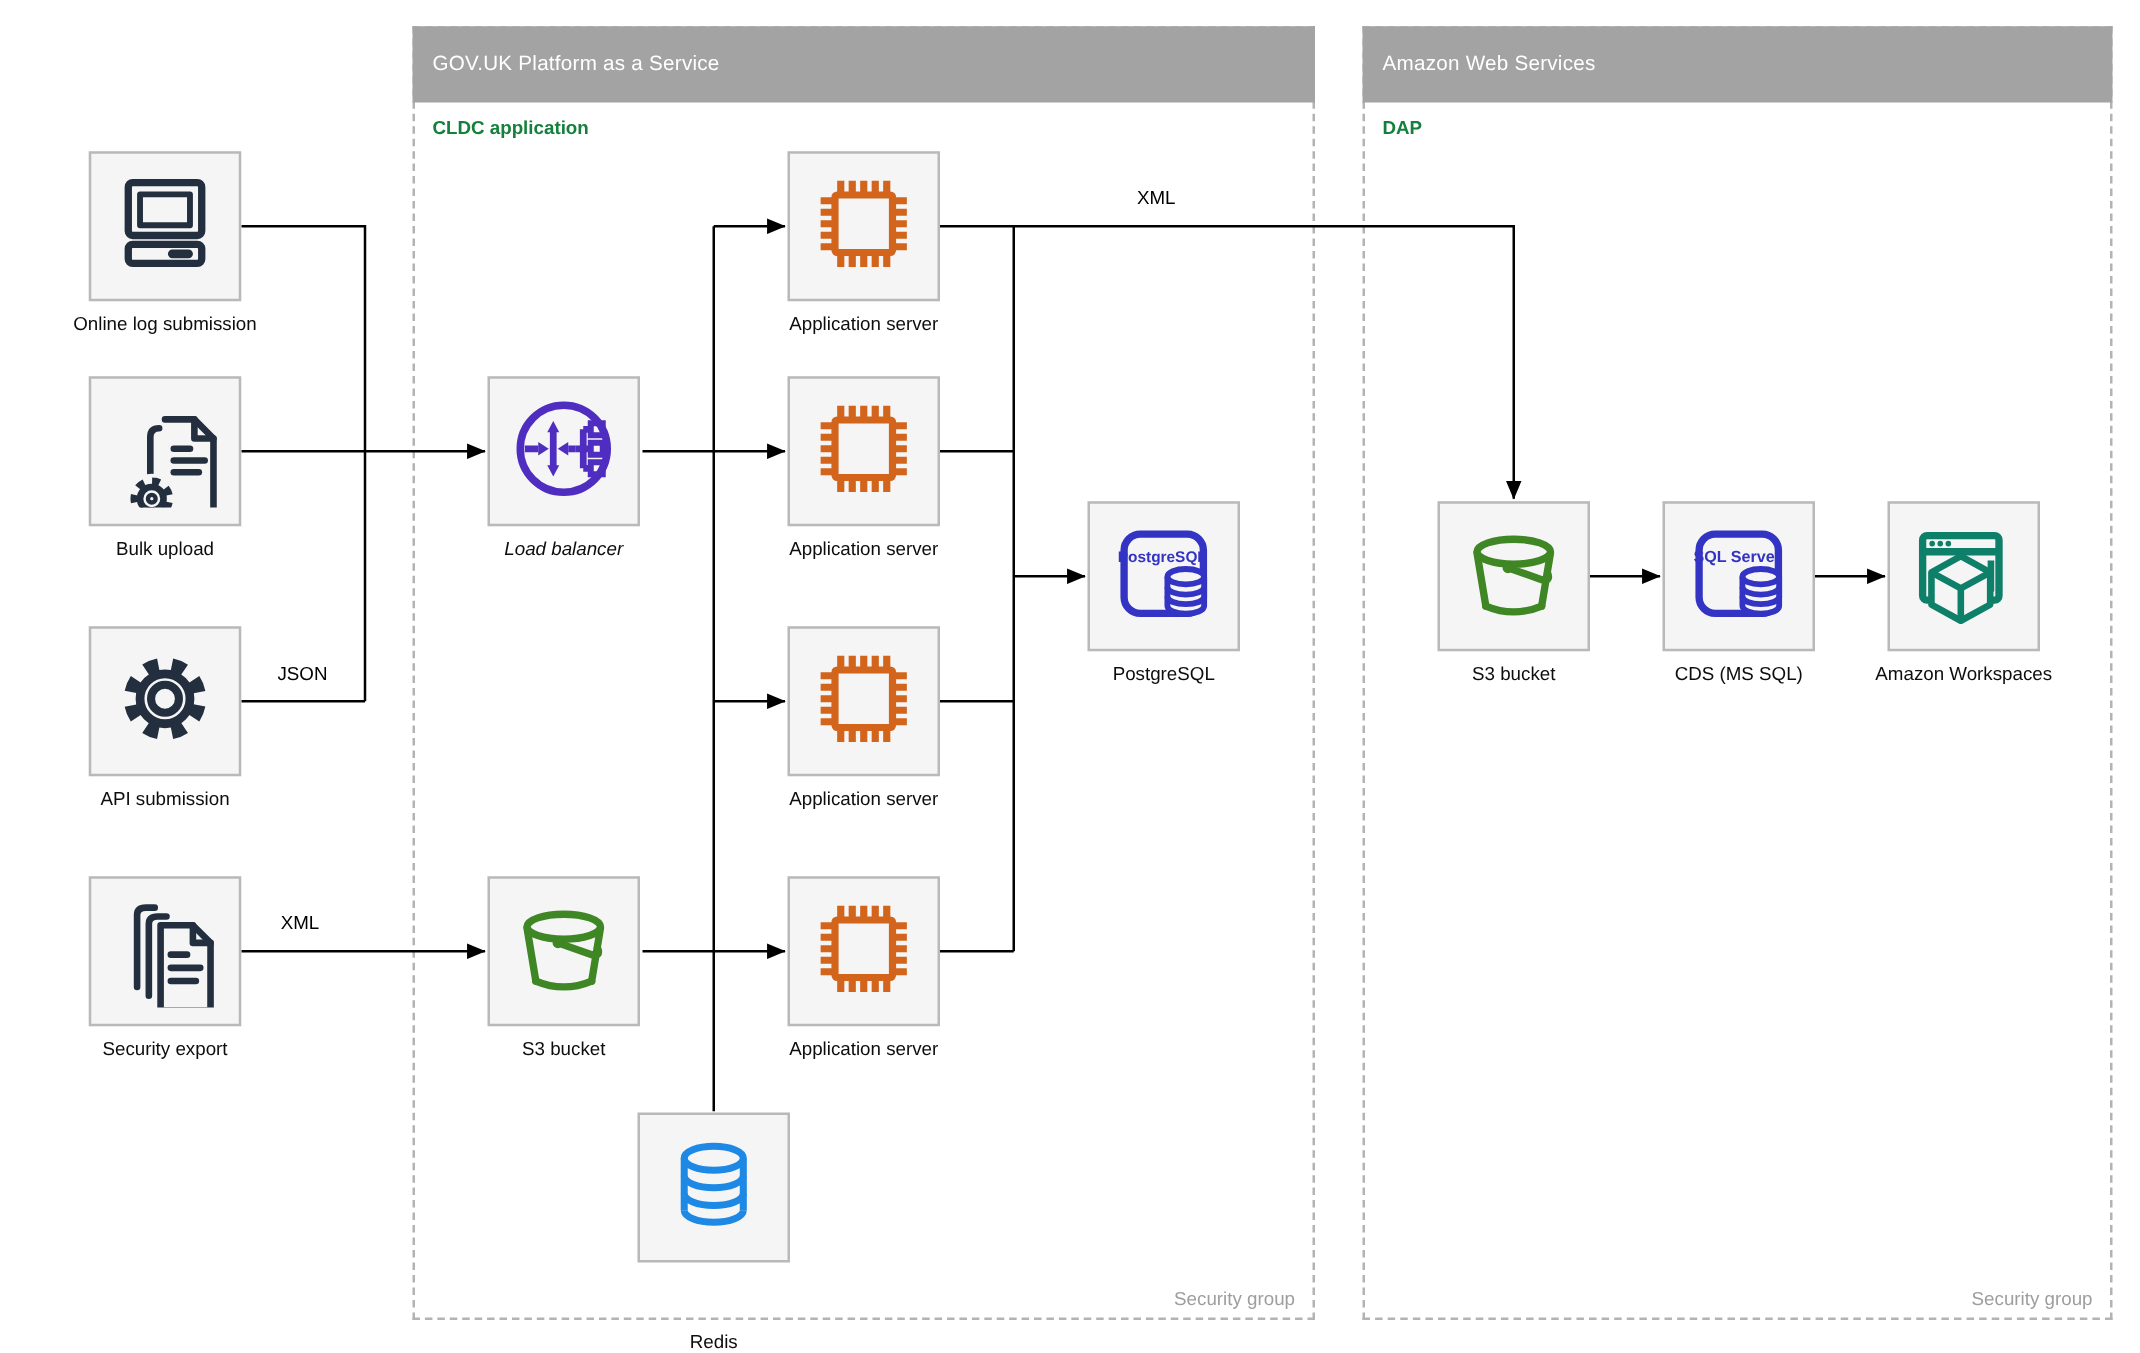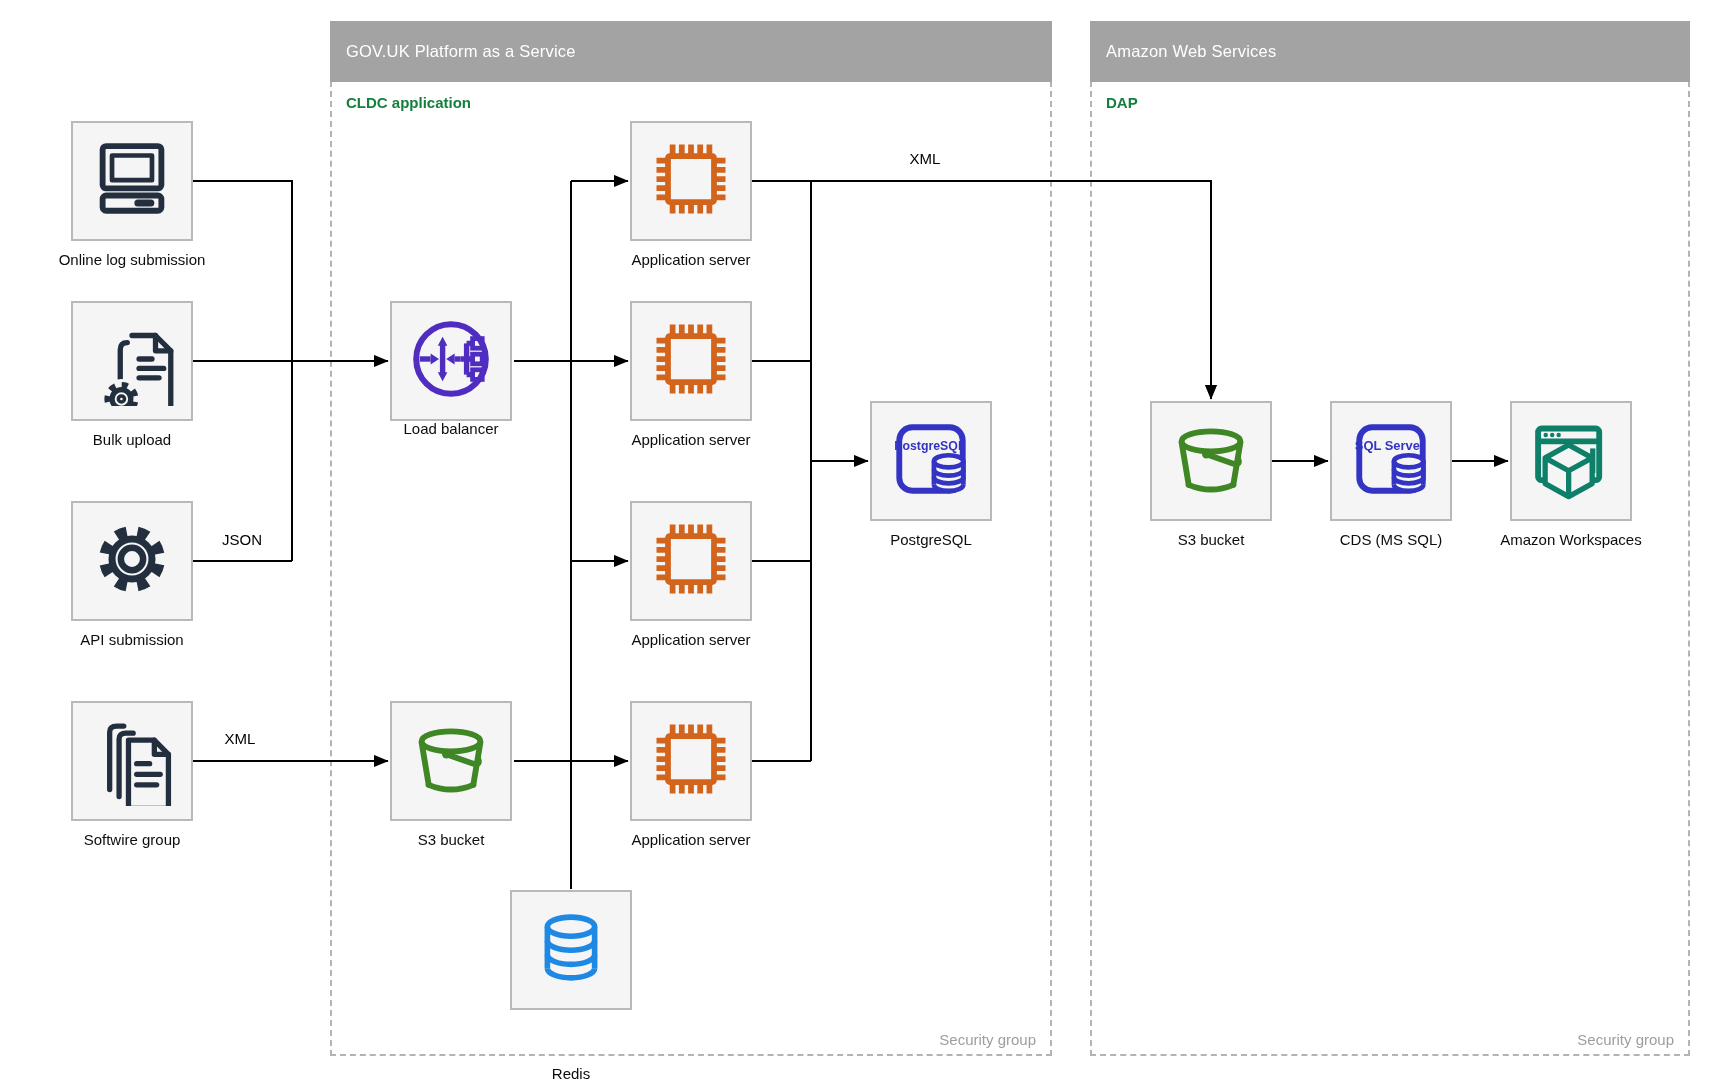--- a/index.html
+++ b/index.html
@@ -126,21 +126,21 @@
           <path d="M29,72 V23 Q29,18 35,18 H41"></path>
           <path d="M37,24 H59 L71,36 V82 H37 z" fill="#f5f5f5"></path>
           <path d="M59,24 V36 H71"></path>
           <line x1="44" y1="44" x2="55" y2="44"></line>
           <line x1="44" y1="53" x2="64" y2="53"></line>
           <line x1="44" y1="62" x2="61" y2="62"></line>
         </g>
       </svg>
     </span>
   </div>
-  <div class="nlabel" style="left:17px;top:831px;">Softwire group</div>
+  <div class="nlabel" style="left:17px;top:831px;">Security export</div>
 
   <div class="node" style="left:390px;top:301px;">
     <span>
       <svg width="96" height="96" viewBox="0 0 80 80">
         <g fill="none" stroke="#4f2dc0" stroke-width="5">
           <circle cx="40" cy="40" r="29"></circle>
         </g>
         <g fill="none" stroke="#4f2dc0" stroke-width="4.5" stroke-linecap="butt">
           <line x1="14" y1="40" x2="23" y2="40"></line>
           <line x1="33" y1="28" x2="33" y2="52"></line>
@@ -153,21 +153,21 @@
         </g>
         <g fill="#4f2dc0" stroke="none">
           <path d="M23,35.5 L30,40 L23,44.5 z"></path>
           <path d="M29,29 L33,21.5 L37,29 z"></path>
           <path d="M29,51 L33,58.5 L37,51 z"></path>
           <path d="M43,35.5 L36,40 L43,44.5 z"></path>
         </g>
       </svg>
     </span>
   </div>
-  <div class="nlabel" style="left:336px;top:420px;">Load balancer</div>
+  <div class="nlabel" style="left:336px;top:431px;font-style:italic;">Load balancer</div>
 
   <div class="node" style="left:390px;top:701px;">
     <span>
       <svg width="94" height="94" viewBox="0 0 80 80">
         <g fill="none" stroke="#3f8624" stroke-width="5" stroke-linecap="round">
           <ellipse cx="40" cy="25" rx="25" ry="8.5"></ellipse>
           <path d="M15,26 L21,62"></path>
           <path d="M65,26 L59,62"></path>
           <path d="M21,62 Q40,70 59,62"></path>
           <path d="M36,36 L59,44 Q65.5,45.5 63,39.5"></path>

